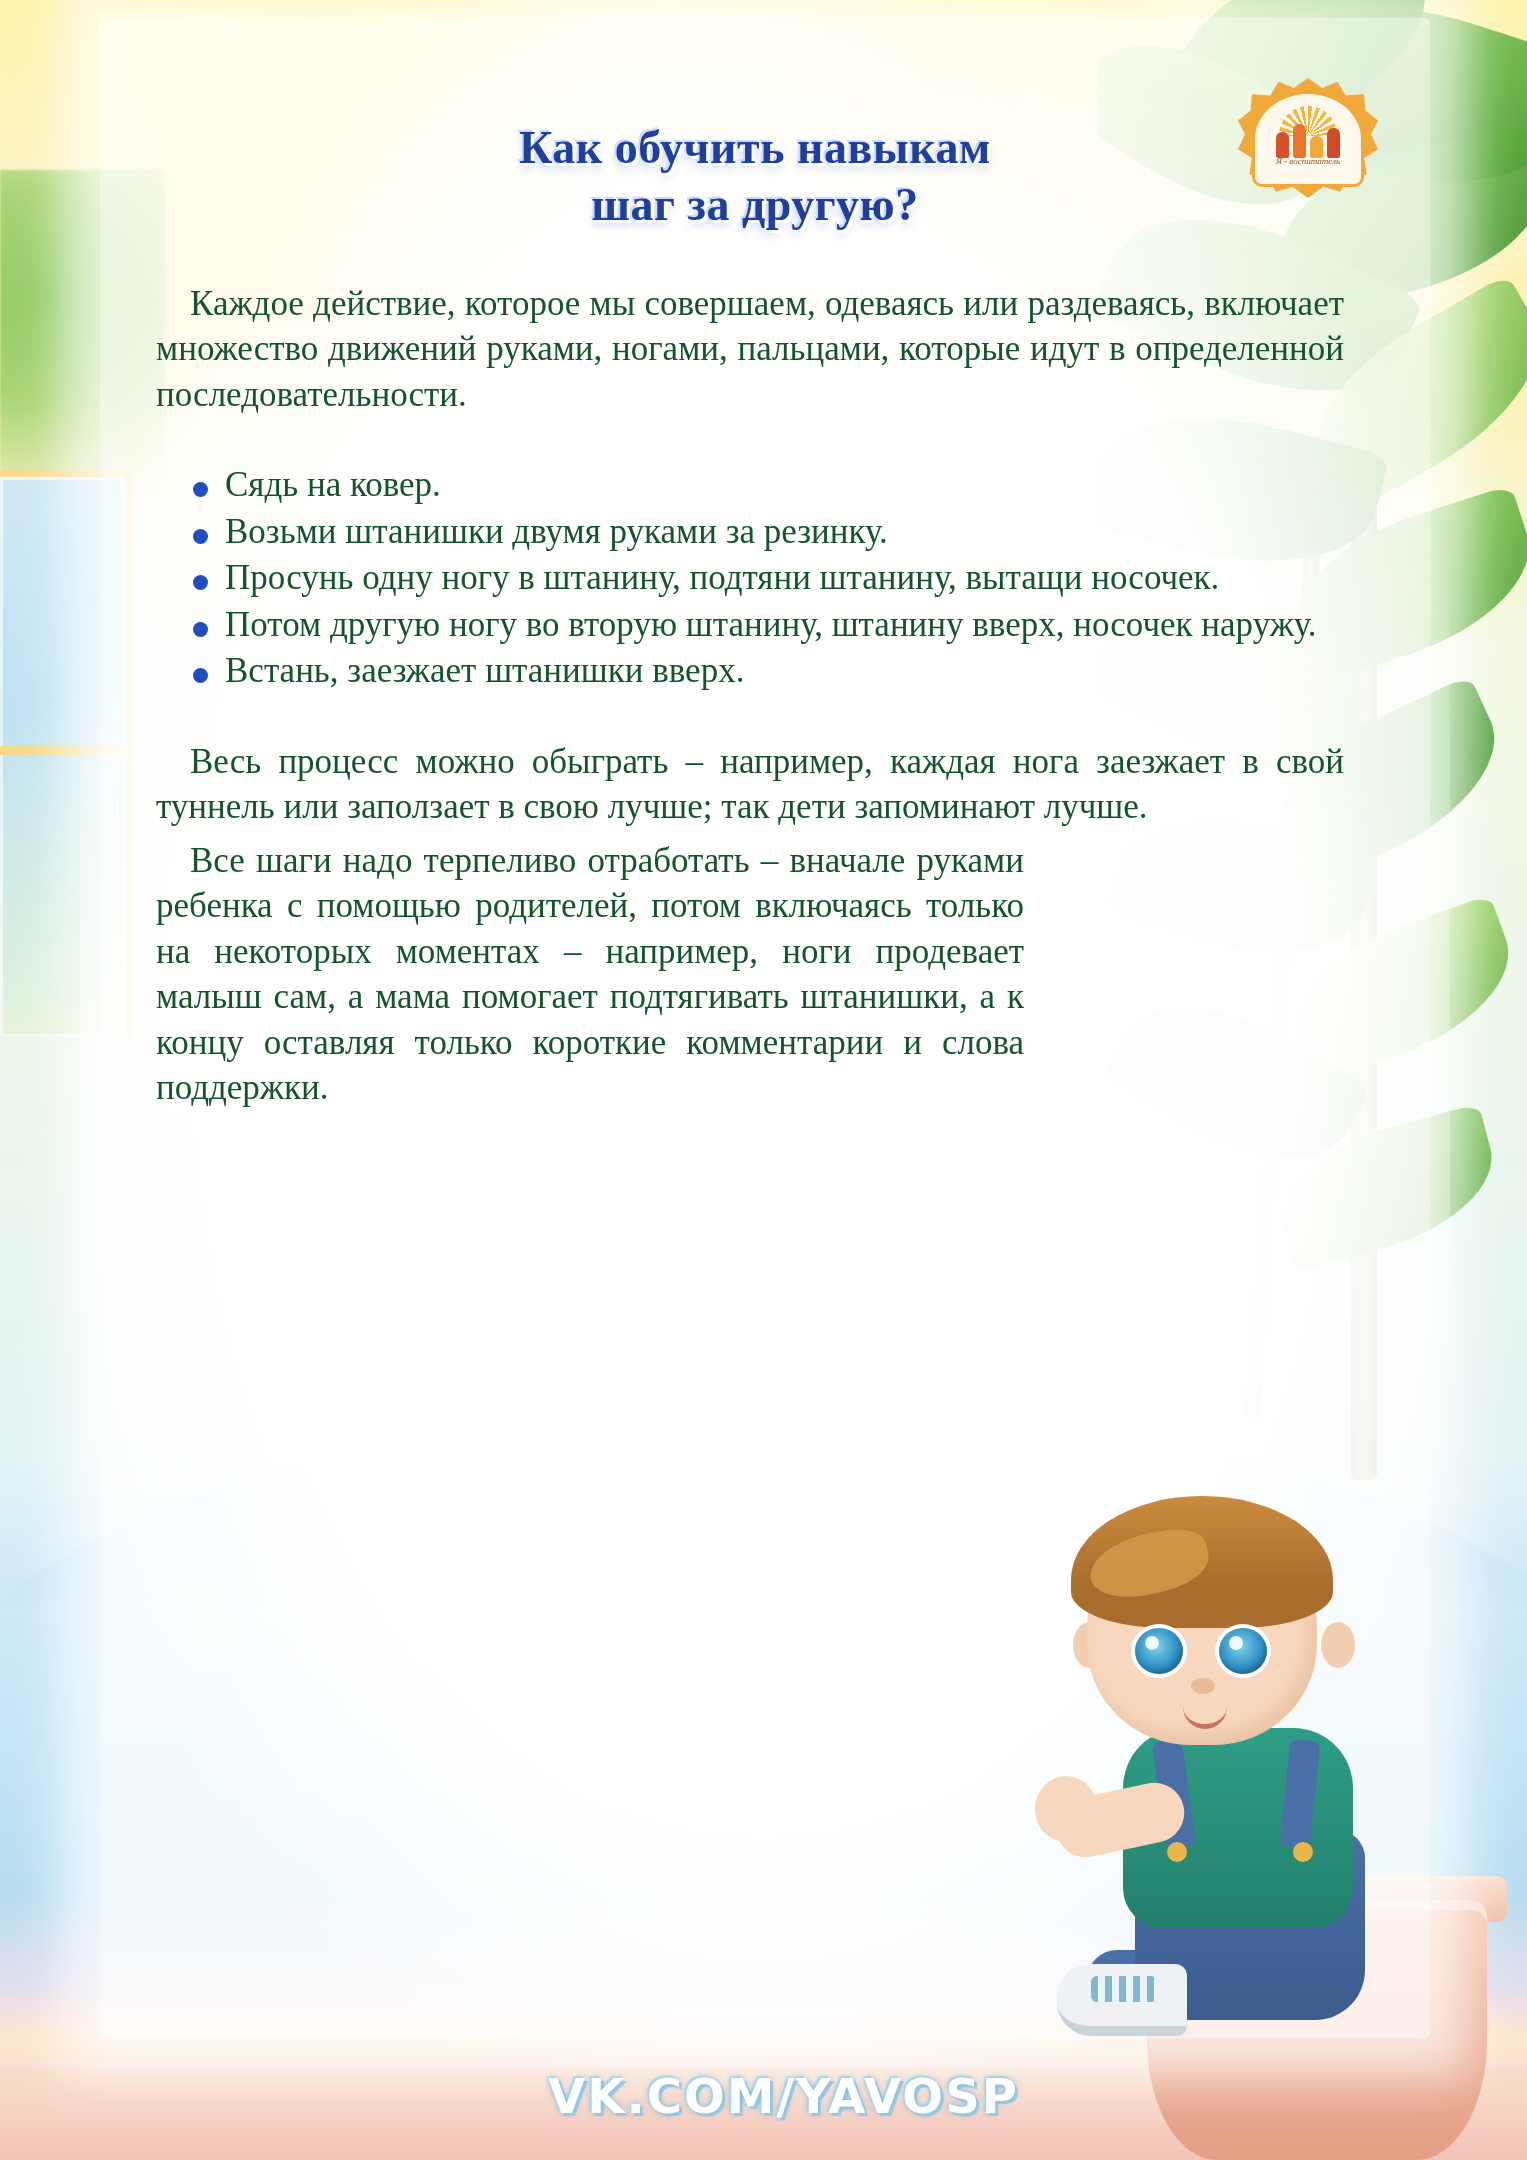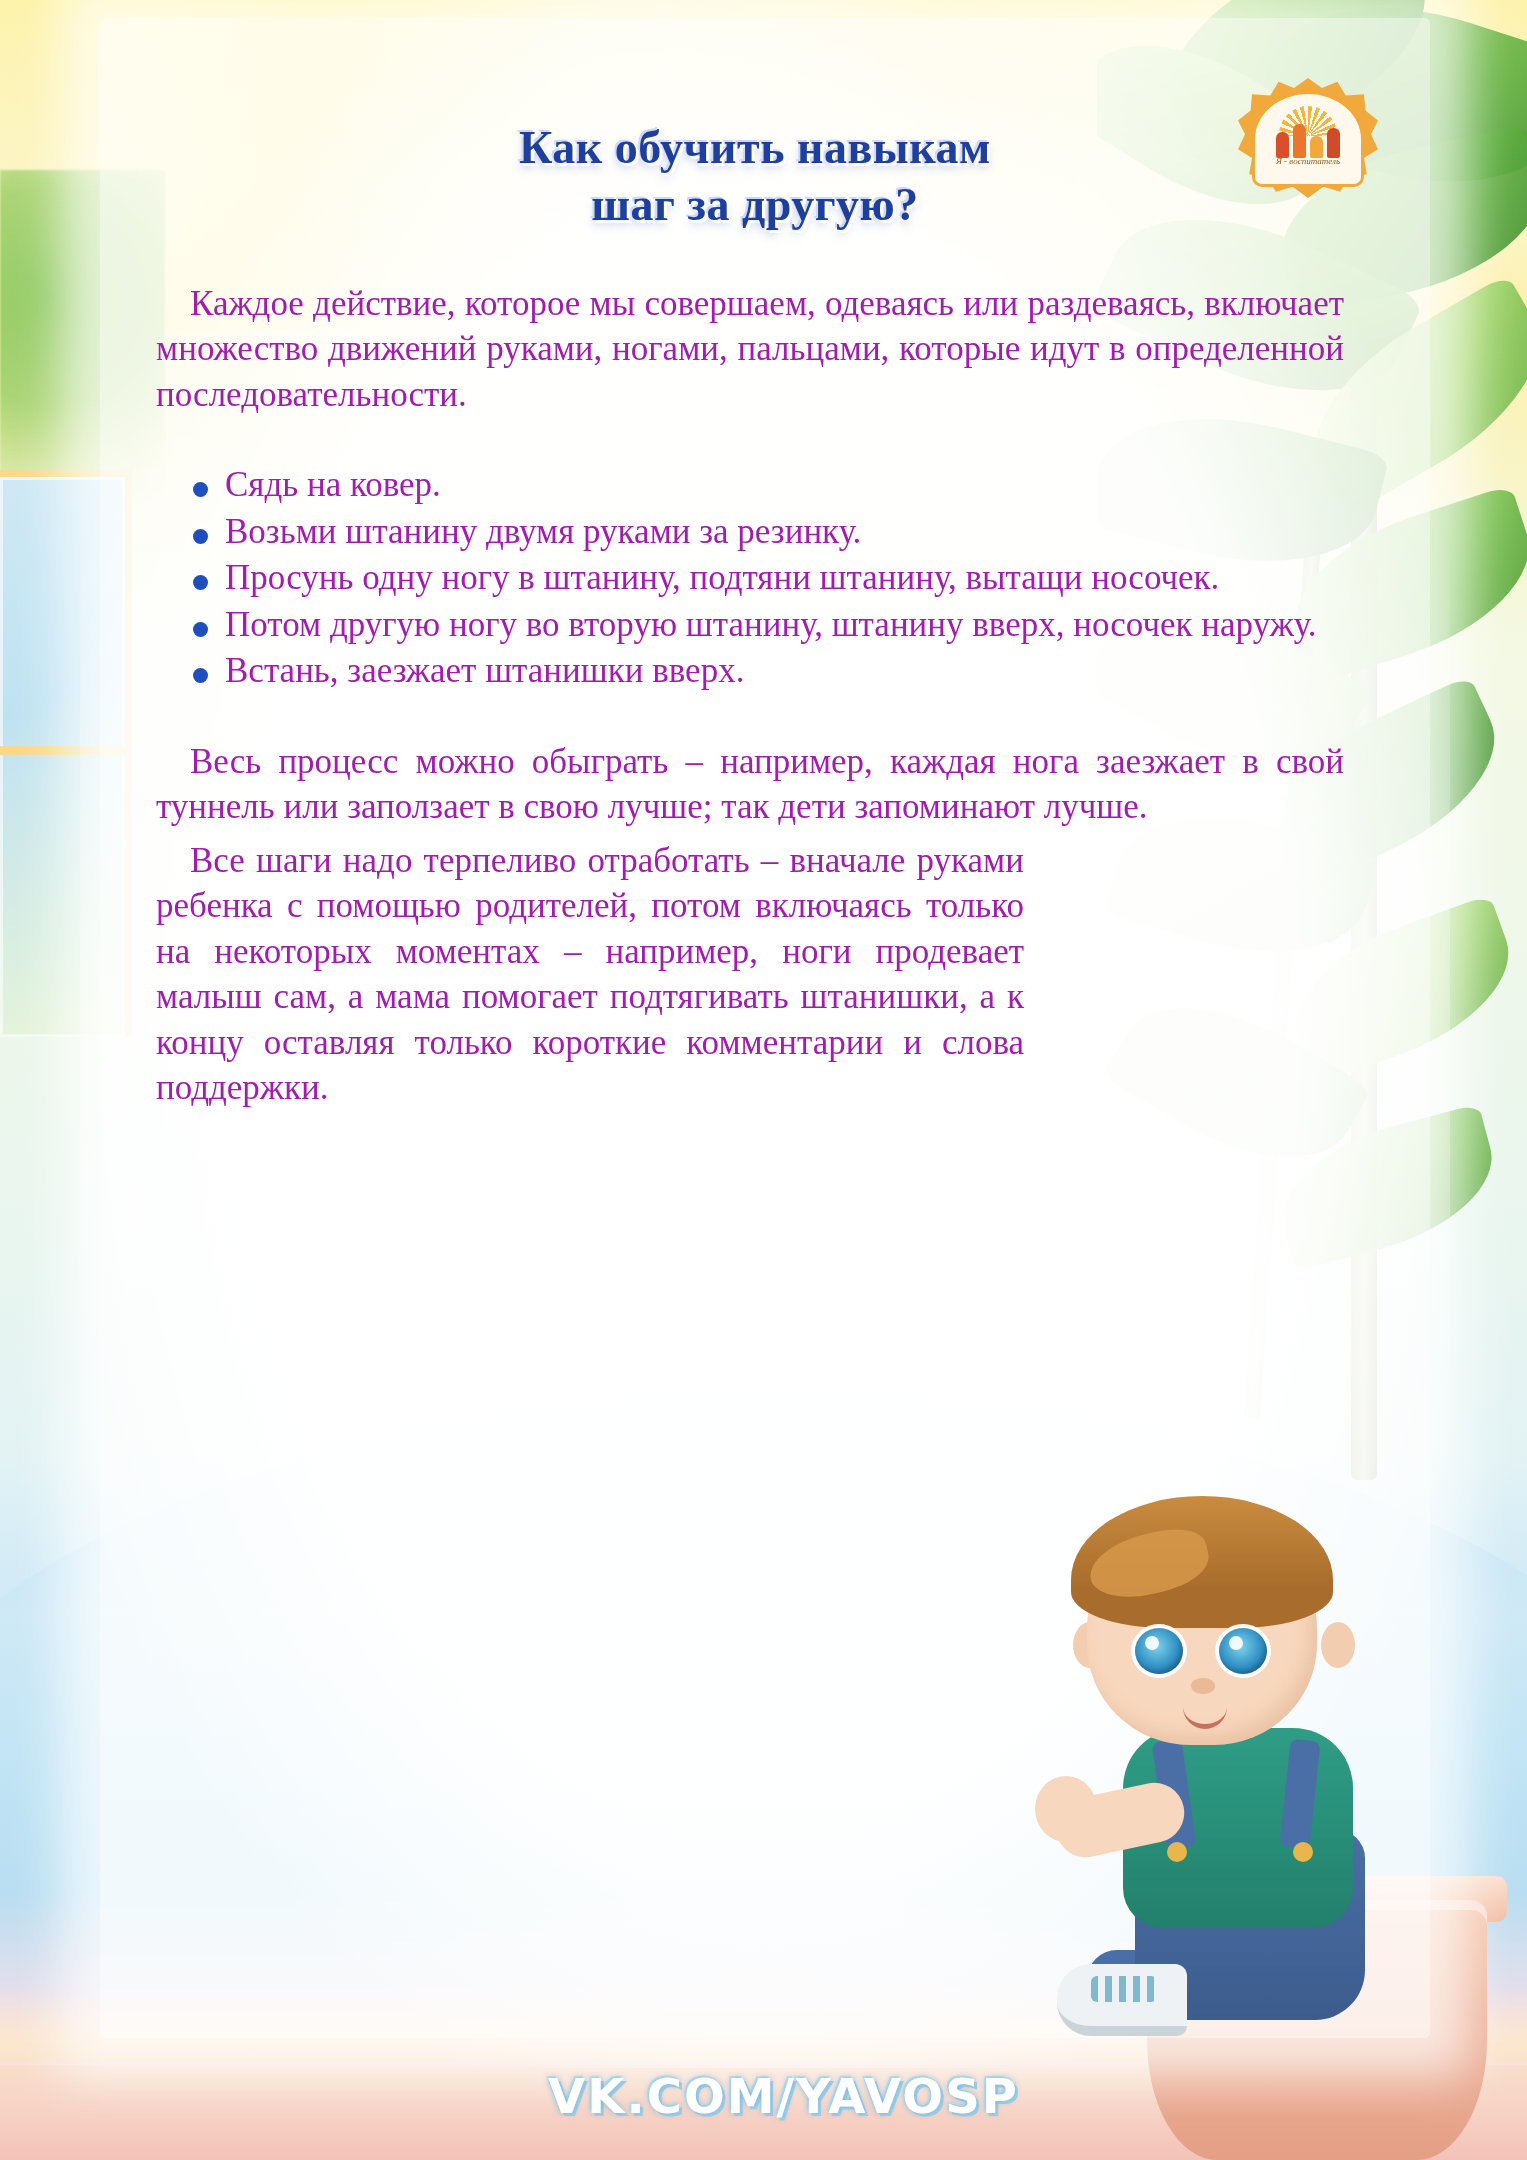--- a/index.html
+++ b/index.html
@@ -213,21 +213,21 @@
     color: #8a5a22;
     font-style: italic;
     font-family: "Liberation Serif", serif;
   }
 
   
   .body-text {
     padding: 10px 86px 0 56px;
     font-size: 35px;
     line-height: 1.30;
-    color: #a21caf;
+    color: #14532d;
   }
   p.para {
     margin: 0 0 0 0;
     text-align: justify;
     text-indent: 34px;
     text-justify: inter-word;
   }
   p.para.last-line-left { text-align-last: left; }
   .gap { height: 34px; }
   .gap-sm { height: 8px; }
@@ -482,21 +482,21 @@
 
   <div class="body-text">
 
     <p class="para last-line-left">Каждое действие, которое мы совершаем, одеваясь или раздеваясь, включает множество движений руками, ногами, пальцами, которые идут в определенной последовательности.</p>
 
     <div class="gap"></div>
 
 
     <ul class="steps">
       <li>Сядь на ковер.</li>
-      <li>Возьми штанину двумя руками за резинку.</li>
+      <li>Возьми штанишки двумя руками за резинку.</li>
       <li class="jst">Просунь одну ногу в штанину, подтяни штанину, вытащи носочек.</li>
       <li class="jst">Потом другую ногу во вторую штанину, штанину вверх, носочек наружу.</li>
       <li>Встань, заезжает штанишки вверх.</li>
     </ul>
 
     <div class="gap"></div>
 
     <p class="para last-line-left">Весь процесс можно обыграть – например, каждая нога заезжает в свой туннель или заползает в свою лучше; так дети запоминают лучше.</p>
 
     <div class="gap-sm"></div>

